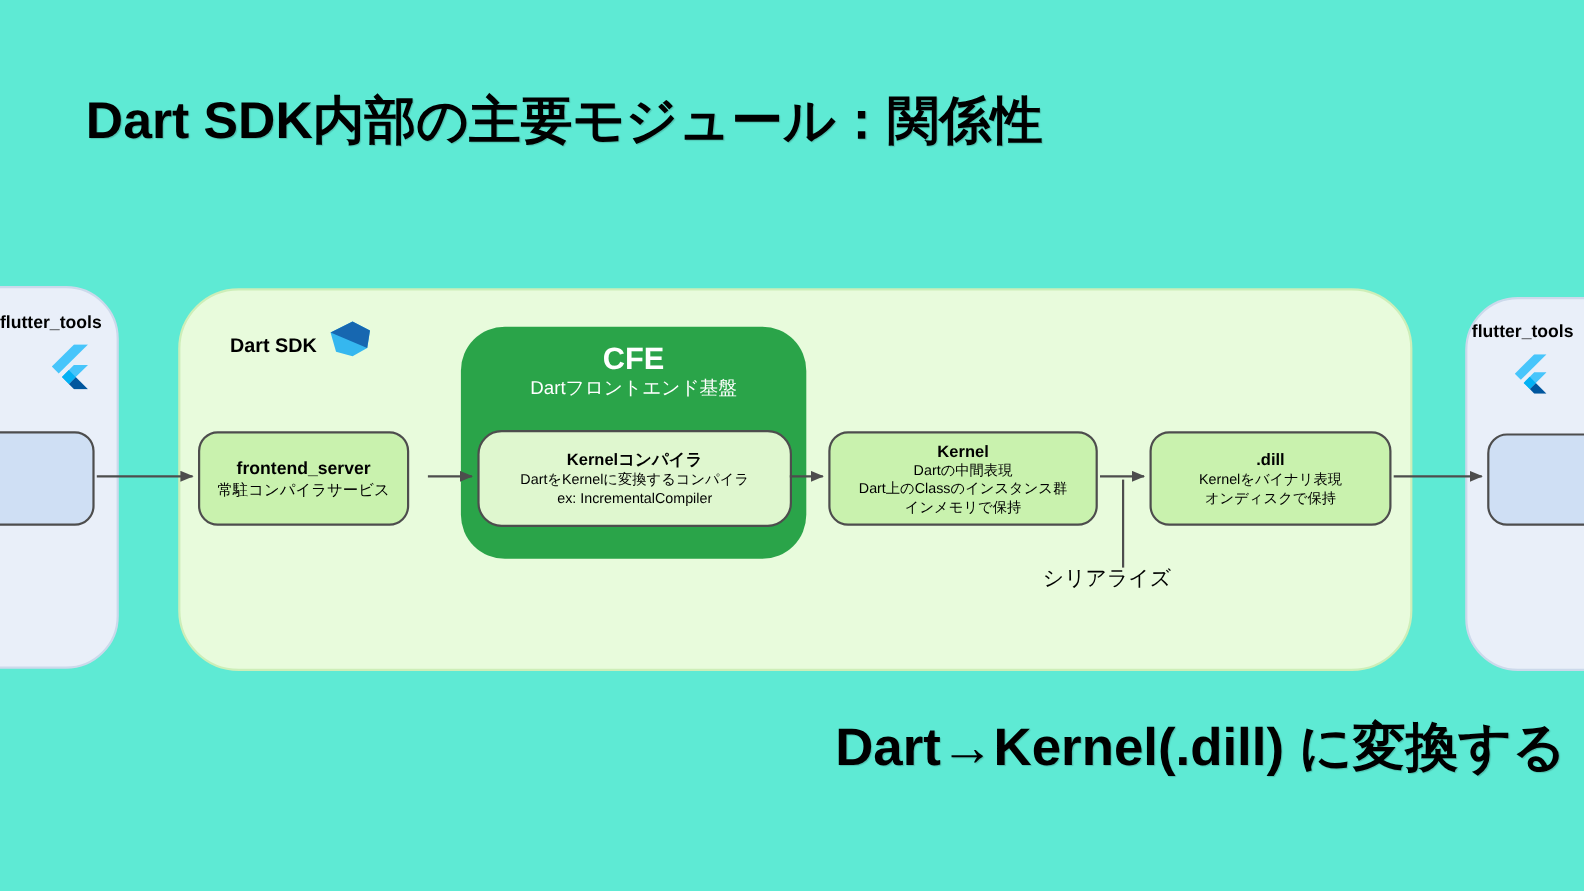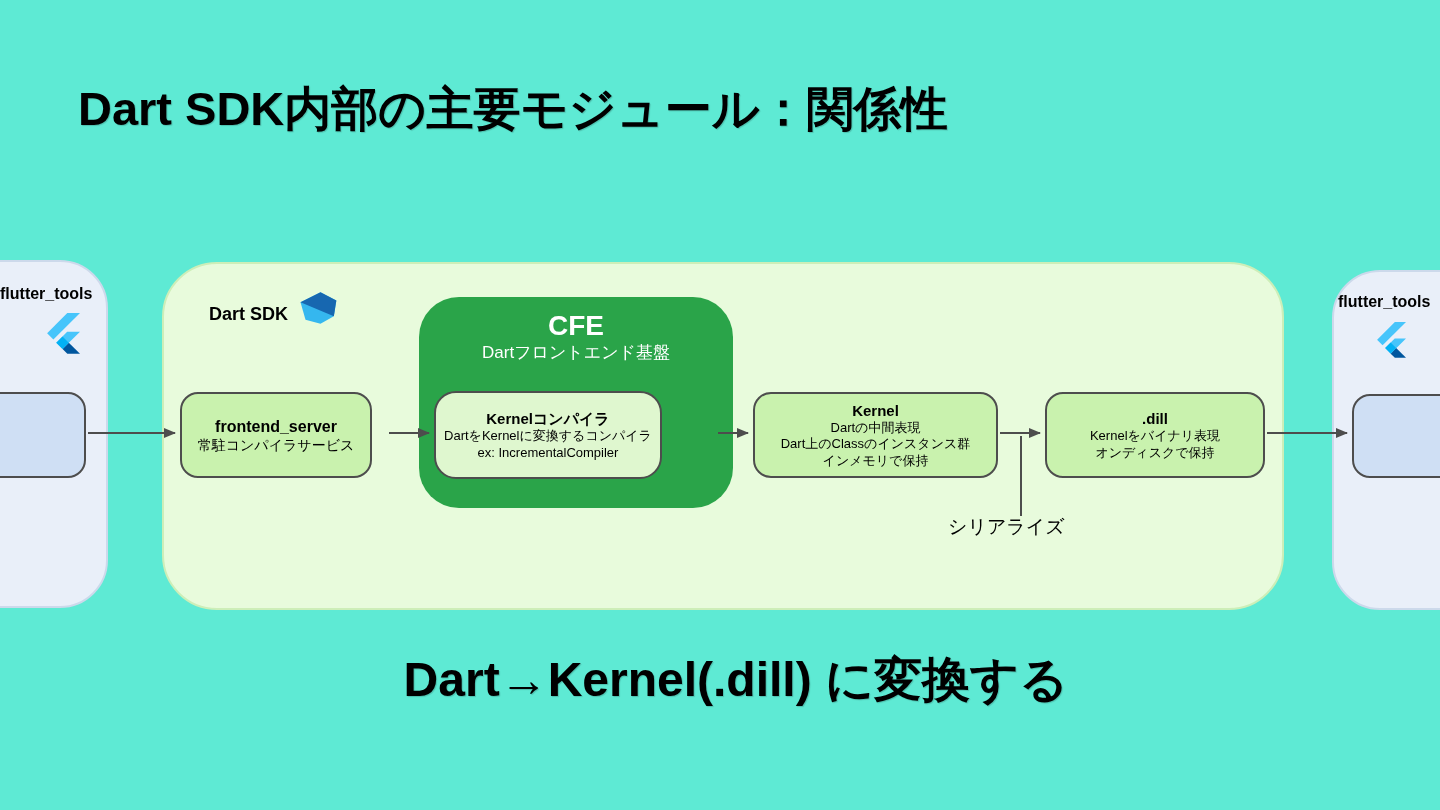--- a/index.html
+++ b/index.html
@@ -62,31 +62,31 @@
   
   .cfe-box {
     left:419px; top:297px; width:314px; height:211px;
     background:#2aa449; border-radius:40px; text-align:center;
   }
   .cfe-title {
     margin-top:13px; color:#fff; font-size:28px; font-weight:bold; line-height:32px;
   }
   .cfe-subtitle { color:#fff; font-size:17px; line-height:22px; }
   .box-kcompiler {
-    left:434px; top:391px; width:228px; height:88px;
+    left:434px; top:391px; width:286px; height:88px;
     background:#dff7cf; border:2px solid #4d4d4d; border-radius:22px;
   }
 
   .serialize-label {
     left:948px; top:515px; width:112px; text-align:center;
     font-size:19px; line-height:24px; white-space:nowrap;
   }
 
   .caption {
-    left:0; top:652px; width:1424px; text-align:center;
+    left:0; top:652px; width:1424px; text-align:right;
     font-size:48px; font-weight:bold; line-height:1.15; white-space:nowrap;
     text-shadow:1px 1px 1px rgba(0,0,0,0.18);
     padding-left:48px;
   }
 
   .arrow-layer { left:0; top:0; width:1440px; height:810px; pointer-events:none; }
   .icon svg { display:block; }
 </style>
 </head>
 <body>

